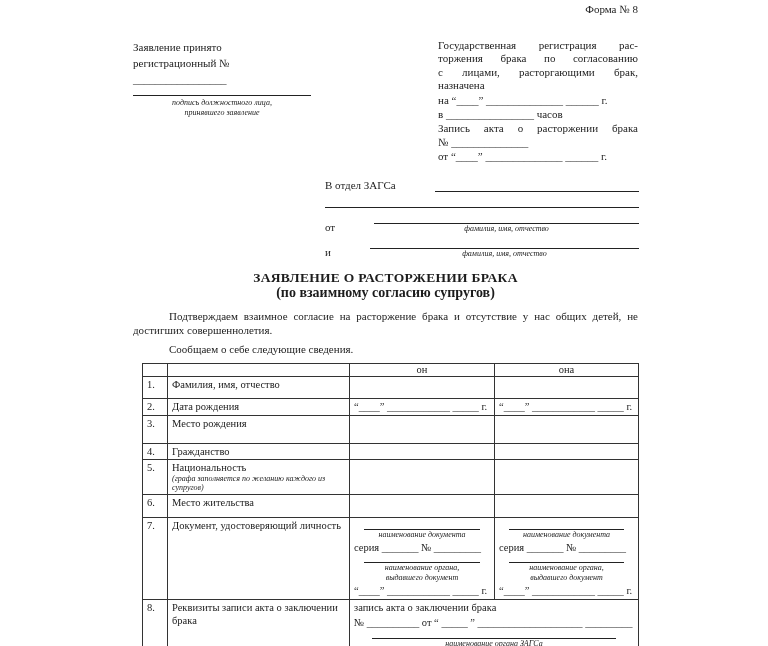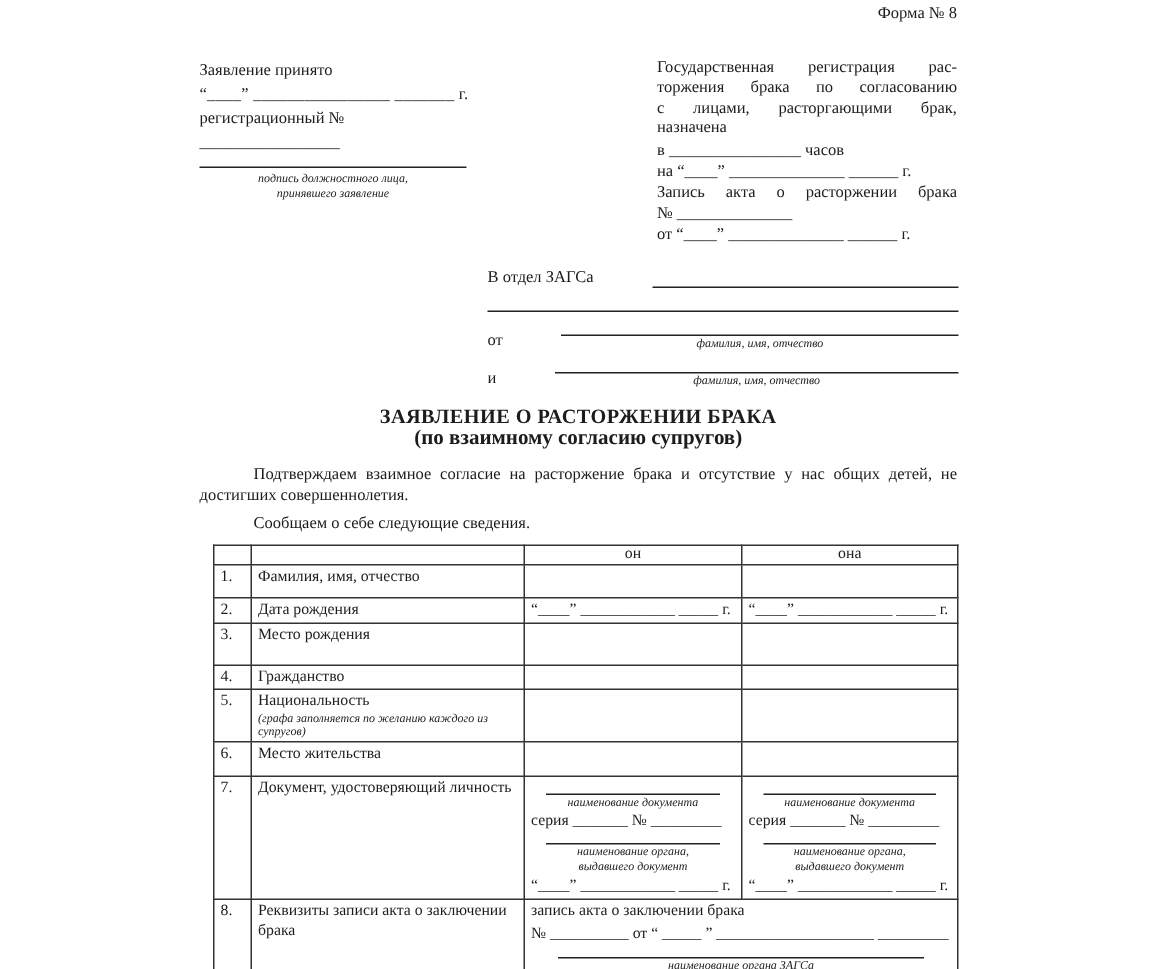--- a/index.html
+++ b/index.html
@@ -54,36 +54,35 @@
 </head>
 <body>
 
 <div class="page">
 
   <div class="form-no">Форма № 8</div>
 
   <div class="top-row">
     <div class="accepted">
       <div>Заявление принято</div>
-      <div class="l2">“____” ________________ _______ г.</div>
       <div>регистрационный № _________________</div>
       <div class="sig-rule"></div>
       <div class="sig-caps">
         <div class="cap">подпись должностного лица,</div>
         <div class="cap">принявшего заявление</div>
       </div>
     </div>
 
     <div class="reg">
       <div class="jline">Государственная регистрация рас-</div>
       <div class="jline">торжения брака по согласованию</div>
       <div class="jline">с лицами, расторгающими брак,</div>
       <div>назначена</div>
+      <div class="fill">на “____” ______________ ______ г.</div>
       <div class="fill">в ________________ часов</div>
-      <div class="fill">на “____” ______________ ______ г.</div>
       <div class="fill jline">Запись акта о расторжении брака</div>
       <div class="fill">№ ______________</div>
       <div class="fill">от “____” ______________ ______ г.</div>
     </div>
   </div>
 
   <div class="addressee">
     <div class="fillrow">
       <span class="lbl">В отдел ЗАГСа</span>
       <div class="fillcol">

